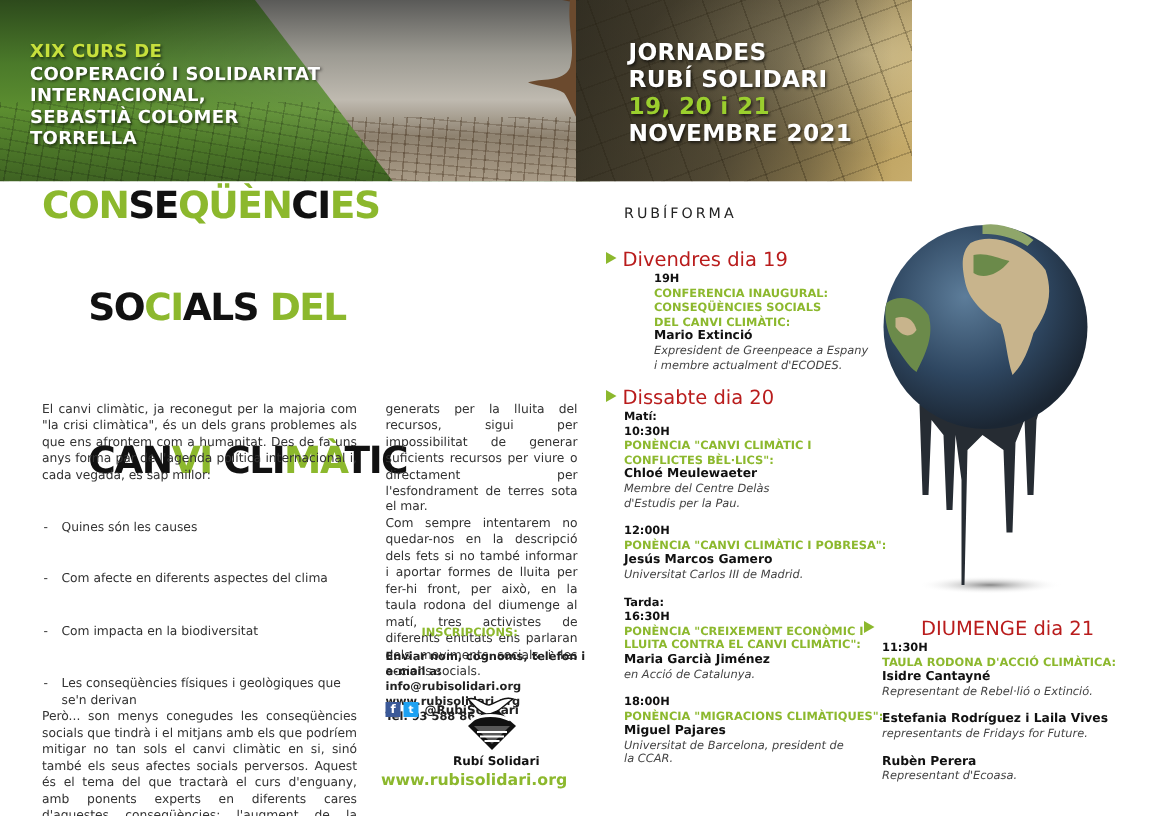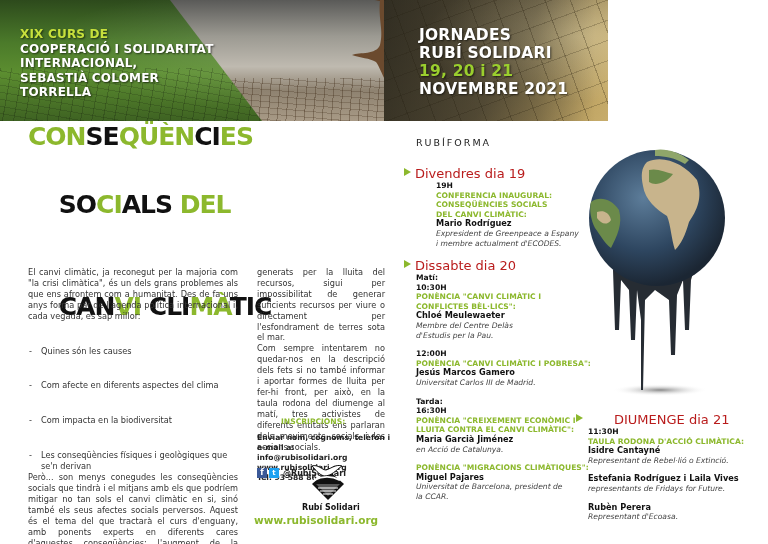--- a/index.html
+++ b/index.html
@@ -189,21 +189,21 @@
 
 <div class="day" style="left:404px; top:166px;">
   <span class="tri"></span>
   <span>Divendres dia 19</span>
 </div>
 <div class="prog" style="left:436px; top:181px;">
   <div class="t">19H</div>
   <div class="h">CONFERENCIA INAUGURAL:</div>
   <div class="h">CONSEQÜÈNCIES SOCIALS</div>
   <div class="h">DEL CANVI CLIMÀTIC:</div>
-  <div class="n">Mario Rodríguez</div>
+  <div class="n">Mario Extinció</div>
   <div class="r">Expresident de Greenpeace a Espany</div>
   <div class="r">i membre actualment d'ECODES.</div>
 </div>
 
 <div class="day" style="left:404px; top:258px;">
   <span class="tri"></span>
   <span>Dissabte dia 20</span>
 </div>
 <div class="prog" style="left:416px; top:273px;">
   <div class="t">Matí:</div>
@@ -219,20 +219,21 @@
   <div class="n">Jesús Marcos Gamero</div>
   <div class="r">Universitat Carlos III de Madrid.</div>
   <div class="gap"></div>
   <div class="t">Tarda:</div>
   <div class="t">16:30H</div>
   <div class="h">PONÈNCIA "CREIXEMENT ECONÒMIC I</div>
   <div class="h">LLUITA CONTRA EL CANVI CLIMÀTIC":</div>
   <div class="n">Maria Garcià Jiménez</div>
   <div class="r">en Acció de Catalunya.</div>
   <div class="gap"></div>
+  <div class="t">18:00H</div>
   <div class="h">PONÈNCIA "MIGRACIONS CLIMÀTIQUES":</div>
   <div class="n">Miguel Pajares</div>
   <div class="r">Universitat de  Barcelona, president de</div>
   <div class="r">la CCAR.</div>
 </div>
 
 <div class="day" style="left:576px; top:412px;gap:27px;">
   <span class="tri"></span>
   <span>DIUMENGE dia 21</span>
 </div>

